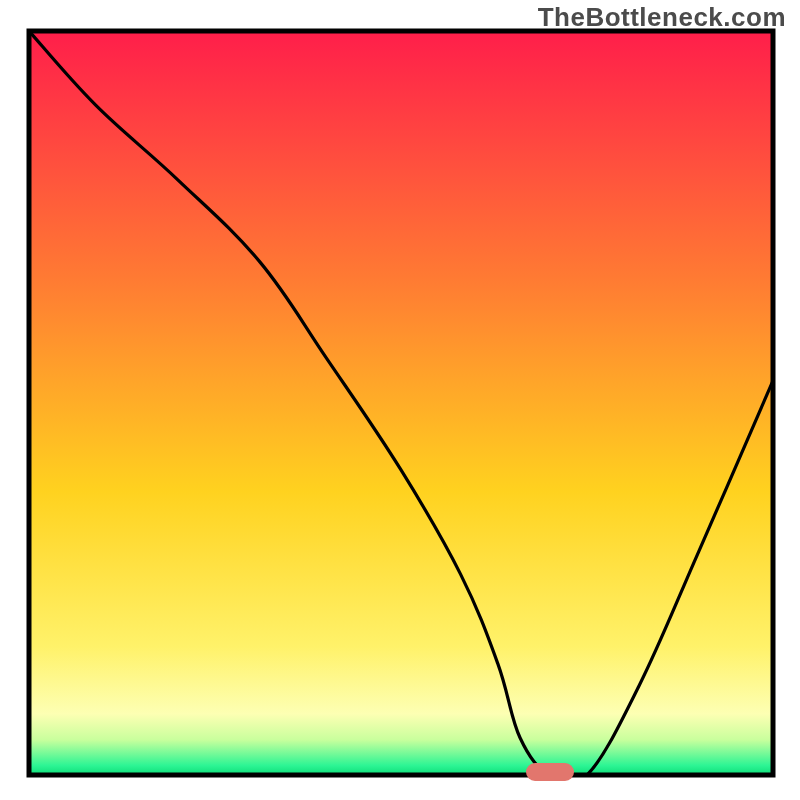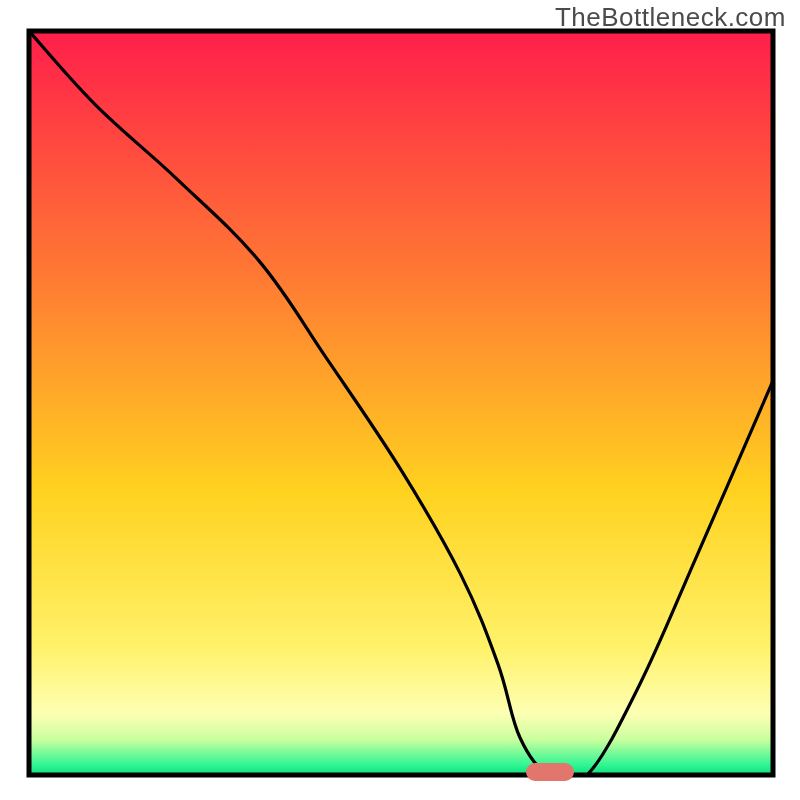--- a/index.html
+++ b/index.html
@@ -14,21 +14,21 @@
   .stage {
     position: relative;
     width: 800px;
     height: 800px;
   }
   .watermark {
     position: absolute;
     top: 2px;
     right: 14px;
     font-size: 26px;
-    font-weight: 400;
+    font-weight: 700;
     color: #4b4b4b;
     letter-spacing: 0.5px;
   }
   .pill {
     
     position: absolute;
     width: 48px;
     height: 18px;
     border-radius: 9px;
     background: #e2766d;

